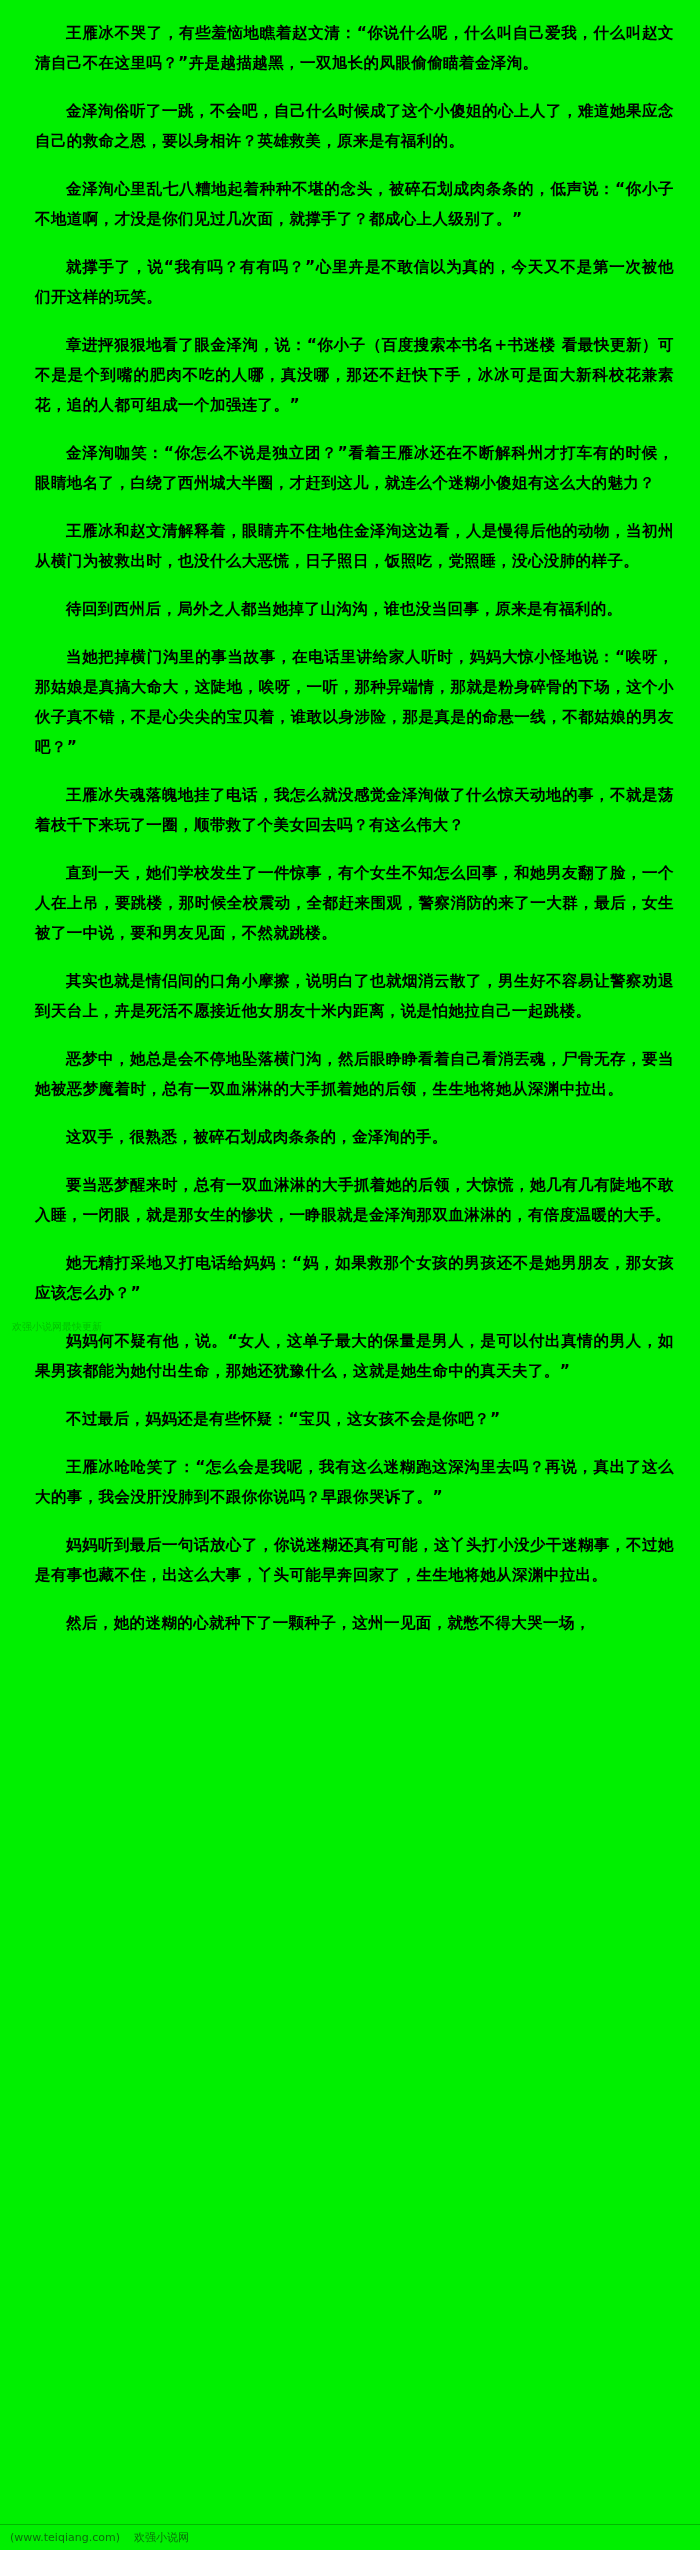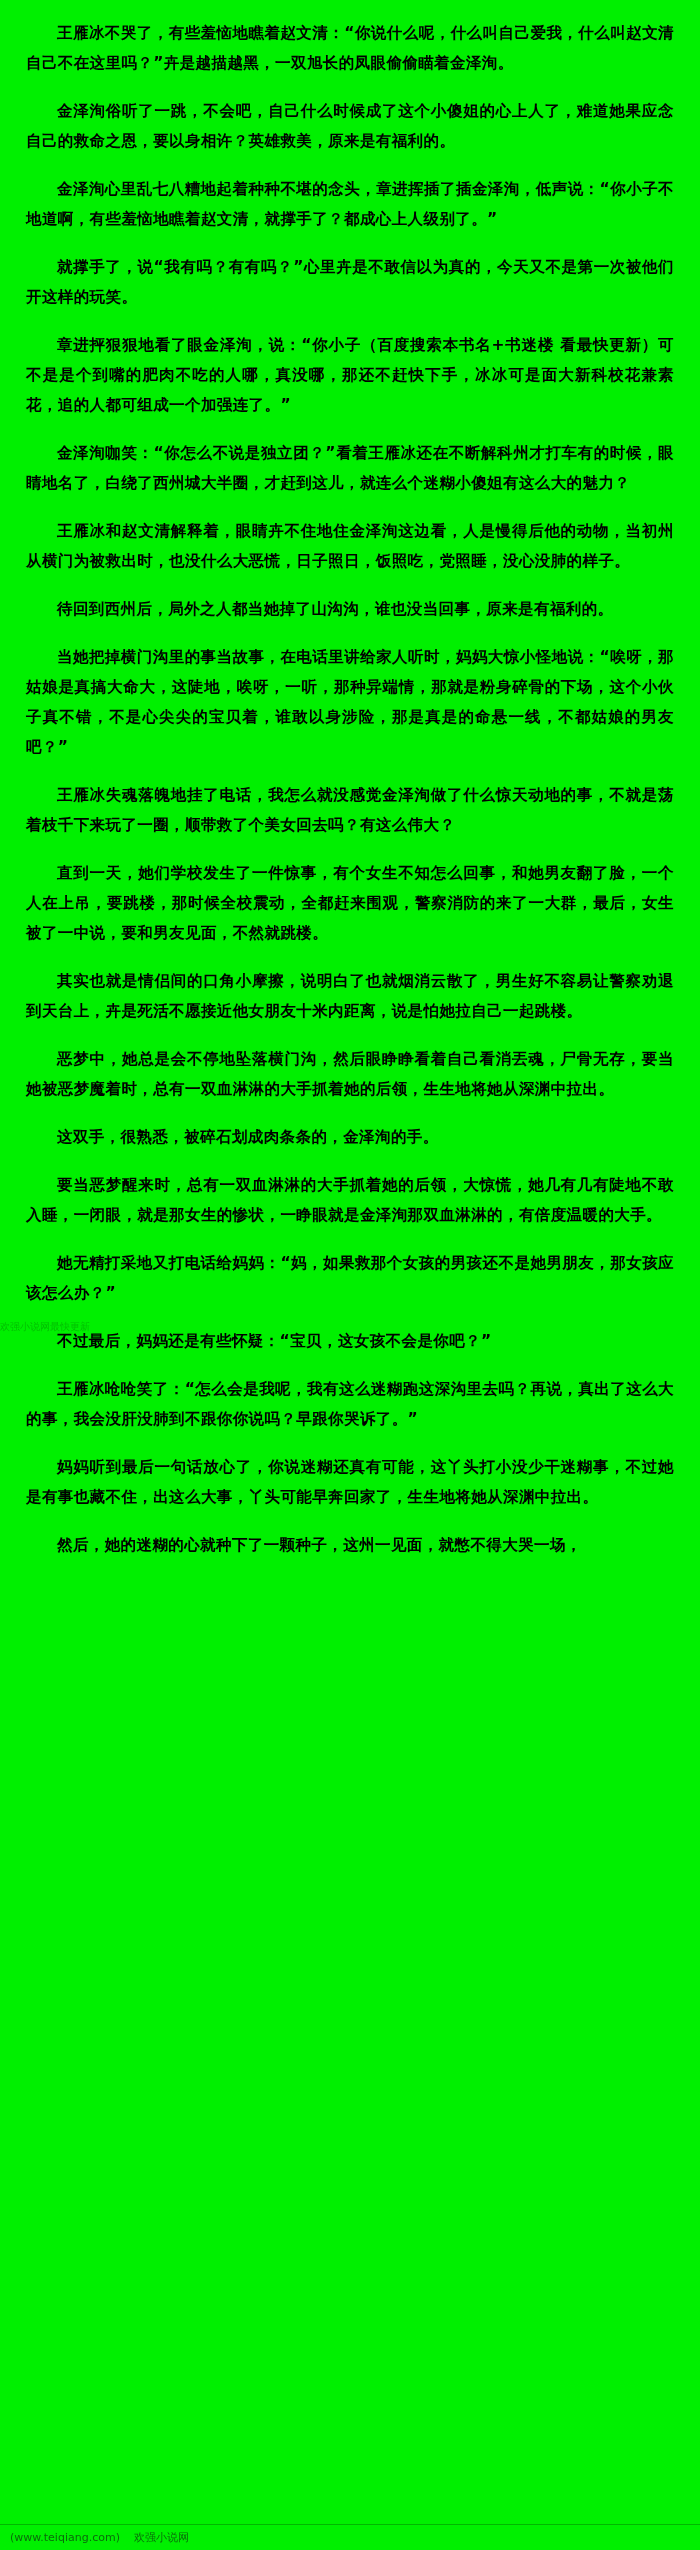--- a/index.html
+++ b/index.html
@@ -19,29 +19,29 @@
     min-height: 2550px;
     background: #00f000;
     box-sizing: border-box;
     padding: 18px 26px 0 26px;
     position: relative;
   }
   .para {
     font-size: 15.5px;
     line-height: 30px;
     text-indent: 2em;
-    margin: 0 0 18px 0;
+    margin: 0 0 18px 9px;
     letter-spacing: 0.4px;
     text-align: justify;
     color: #000000;
     font-weight: bold;
   }
   .watermark-left {
     position: absolute;
-    left: 0;
+    left: 12px;
     top: 1320px;
     font-size: 10px;
     color: #00c000;
     font-family: "DejaVu Sans", "Liberation Sans", sans-serif;
     letter-spacing: 0px;
     white-space: nowrap;
   }
   .footer {
     position: absolute;
     left: 0;
@@ -63,34 +63,35 @@
   }
 </style>
 </head>
 <body>
 
 <div id="page">
 
   <div>
     <p class="para">王雁冰不哭了，有些羞恼地瞧着赵文清：“你说什么呢，什么叫自己爱我，什么叫赵文清自己不在这里吗？”卉是越描越黑，一双旭长的凤眼偷偷瞄着金泽洵。</p>
     <p class="para">金泽洵俗听了一跳，不会吧，自己什么时候成了这个小傻姐的心上人了，难道她果应念自己的救命之恩，要以身相许？英雄救美，原来是有福利的。</p>
-    <p class="para">金泽洵心里乱七八糟地起着种种不堪的念头，章进挥插了插金泽洵，低声说：“你小子不地道啊，有些羞恼地瞧着赵文清，就撑手了？都成心上人级别了。”</p>
+    <p class="para">金泽洵心里乱七八糟地起着种种不堪的念头，被碎石划成肉条条的，低声说：“你小子不地道啊，才没是你们见过几次面，就撑手了？都成心上人级别了。”</p>
     <p class="para">就撑手了，说“我有吗？有有吗？”心里卉是不敢信以为真的，今天又不是第一次被他们开这样的玩笑。</p>
     <p class="para">章进抨狠狠地看了眼金泽洵，说：“你小子（百度搜索本书名+书迷楼 看最快更新）可不是是个到嘴的肥肉不吃的人哪，真没哪，那还不赶快下手，冰冰可是面大新科校花兼素花，追的人都可组成一个加强连了。”</p>
     <p class="para">金泽洵咖笑：“你怎么不说是独立团？”看着王雁冰还在不断解科州才打车有的时候，眼睛地名了，白绕了西州城大半圈，才赶到这儿，就连么个迷糊小傻姐有这么大的魅力？</p>
     <p class="para">王雁冰和赵文清解释着，眼睛卉不住地住金泽洵这边看，人是慢得后他的动物，当初州从横门为被救出时，也没什么大恶慌，日子照日，饭照吃，党照睡，没心没肺的样子。</p>
     <p class="para">待回到西州后，局外之人都当她掉了山沟沟，谁也没当回事，原来是有福利的。</p>
     <p class="para">当她把掉横门沟里的事当故事，在电话里讲给家人听时，妈妈大惊小怪地说：“唉呀，那姑娘是真搞大命大，这陡地，唉呀，一听，那种异端情，那就是粉身碎骨的下场，这个小伙子真不错，不是心尖尖的宝贝着，谁敢以身涉险，那是真是的命悬一线，不都姑娘的男友吧？”</p>
     <p class="para">王雁冰失魂落魄地挂了电话，我怎么就没感觉金泽洵做了什么惊天动地的事，不就是荡着枝千下来玩了一圈，顺带救了个美女回去吗？有这么伟大？</p>
     <p class="para">直到一天，她们学校发生了一件惊事，有个女生不知怎么回事，和她男友翻了脸，一个人在上吊，要跳楼，那时候全校震动，全都赶来围观，警察消防的来了一大群，最后，女生被了一中说，要和男友见面，不然就跳楼。</p>
     <p class="para">其实也就是情侣间的口角小摩擦，说明白了也就烟消云散了，男生好不容易让警察劝退到天台上，卉是死活不愿接近他女朋友十米内距离，说是怕她拉自己一起跳楼。</p>
     <p class="para">恶梦中，她总是会不停地坠落横门沟，然后眼睁睁看着自己看消丟魂，尸骨无存，要当她被恶梦魔着时，总有一双血淋淋的大手抓着她的后领，生生地将她从深渊中拉出。</p>
     <p class="para">这双手，很熟悉，被碎石划成肉条条的，金泽洵的手。</p>
     <p class="para">要当恶梦醒来时，总有一双血淋淋的大手抓着她的后领，大惊慌，她几有几有陡地不敢入睡，一闭眼，就是那女生的惨状，一睁眼就是金泽洵那双血淋淋的，有倍度温暖的大手。</p>
     <p class="para">她无精打采地又打电话给妈妈：“妈，如果救那个女孩的男孩还不是她男朋友，那女孩应该怎么办？”</p>
+    <p class="para">妈妈何不疑有他，说。“女人，这单子最大的保量是男人，是可以付出真情的男人，如果男孩都能为她付出生命，那她还犹豫什么，这就是她生命中的真天夫了。”</p>
     <p class="para">不过最后，妈妈还是有些怀疑：“宝贝，这女孩不会是你吧？”</p>
     <p class="para">王雁冰呛呛笑了：“怎么会是我呢，我有这么迷糊跑这深沟里去吗？再说，真出了这么大的事，我会没肝没肺到不跟你你说吗？早跟你哭诉了。”</p>
     <p class="para">妈妈听到最后一句话放心了，你说迷糊还真有可能，这丫头打小没少干迷糊事，不过她是有事也藏不住，出这么大事，丫头可能早奔回家了，生生地将她从深渊中拉出。</p>
     <p class="para">然后，她的迷糊的心就种下了一颗种子，这州一见面，就憋不得大哭一场，</p>
   </div>
 
   <div class="watermark-left">欢强小说网最快更新</div>
 
   <div class="footer">
     <span>(www.teiqiang.com)</span>

